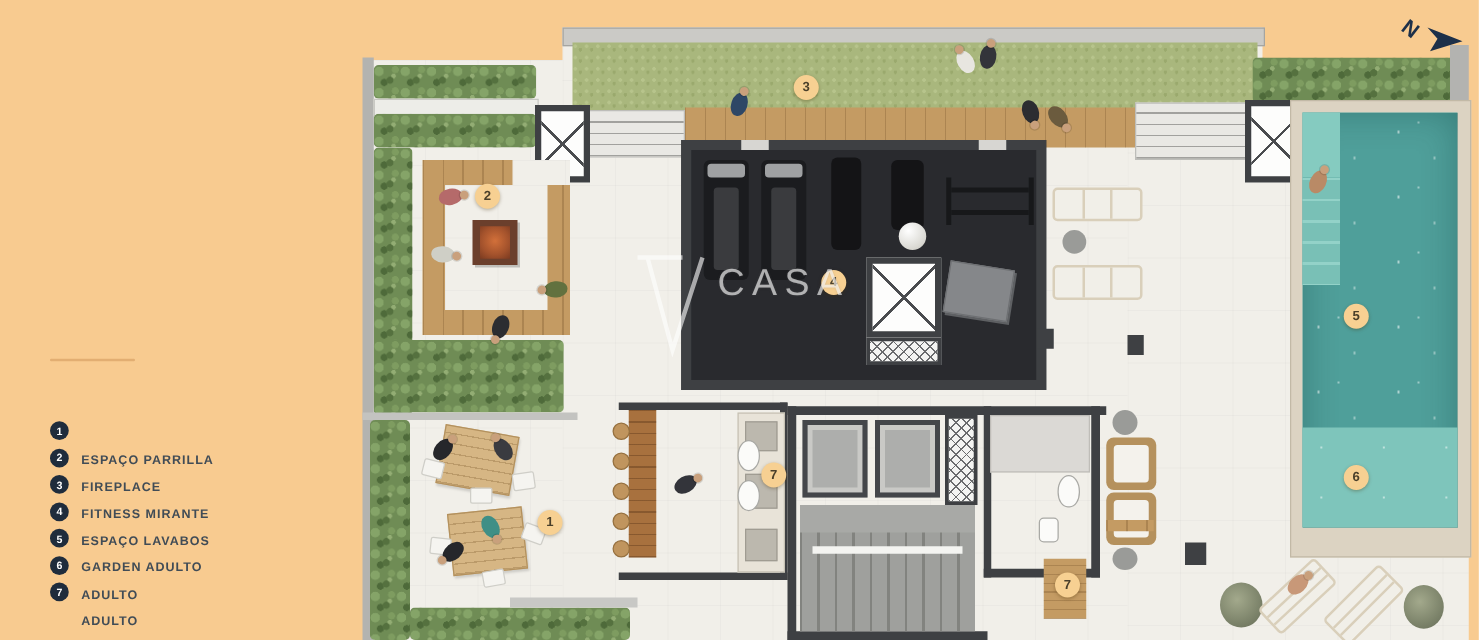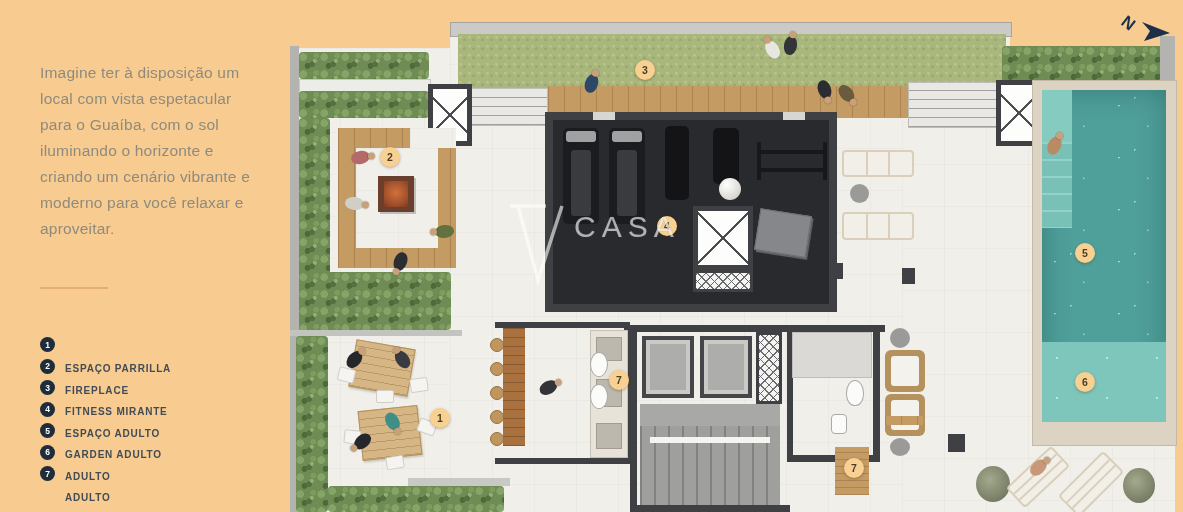--- a/index.html
+++ b/index.html
@@ -90,39 +90,38 @@
   .ptable{position:absolute;background:#D6B684;background-image:repeating-linear-gradient(0deg,rgba(90,55,10,.22) 0 1px,transparent 1px 8px);
     border:1px solid #B3915E;box-shadow:1px 2px 2px rgba(0,0,0,.15);}
   .pchair{position:absolute;background:#F5F4F0;border:1px solid #CFCEC8;border-radius:2px;}
   .stool{position:absolute;width:12px;height:12px;border-radius:50%;background:#C0955E;border:1px solid #96703E;}
 </style>
 </head>
 <body>
 
 <div class="stage">
 
-  <div class="abs sidebar-text">Imagine ter à disposição um local com vista espetacular para o Guaíba, com o sol iluminando o horizonte e criando um cenário vibrante e moderno para você relaxar e aproveitar.</div>
   <div class="abs divider"></div>
 
   <div class="abs legend">
     <div class="legend-row">
       <span class="legend-dot">1</span>
       <span class="legend-label">ESPAÇO PARRILLA</span>
     </div>
     <div class="legend-row">
       <span class="legend-dot">2</span>
       <span class="legend-label">FIREPLACE</span>
     </div>
     <div class="legend-row">
       <span class="legend-dot">3</span>
       <span class="legend-label">FITNESS MIRANTE</span>
     </div>
     <div class="legend-row">
       <span class="legend-dot">4</span>
-      <span class="legend-label">ESPAÇO ADULTO</span>
+      <span class="legend-label">ESPAÇO LAVABOS</span>
     </div>
     <div class="legend-row">
       <span class="legend-dot">5</span>
       <span class="legend-label">GARDEN ADULTO</span>
     </div>
     <div class="legend-row">
       <span class="legend-dot">6</span>
       <span class="legend-label">ADULTO</span>
     </div>
     <div class="legend-row">

